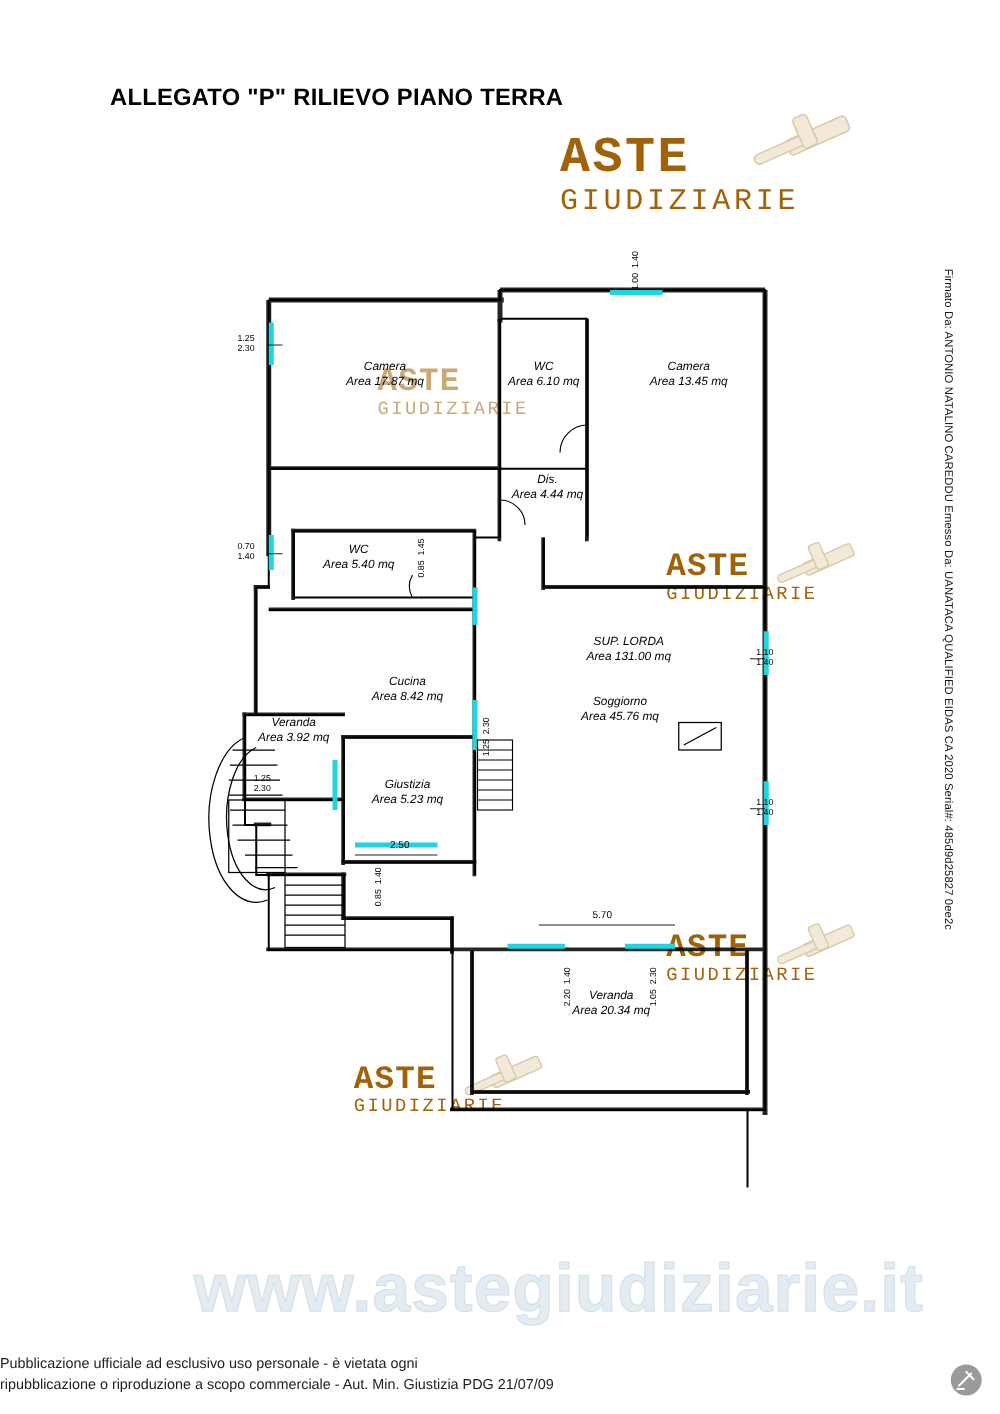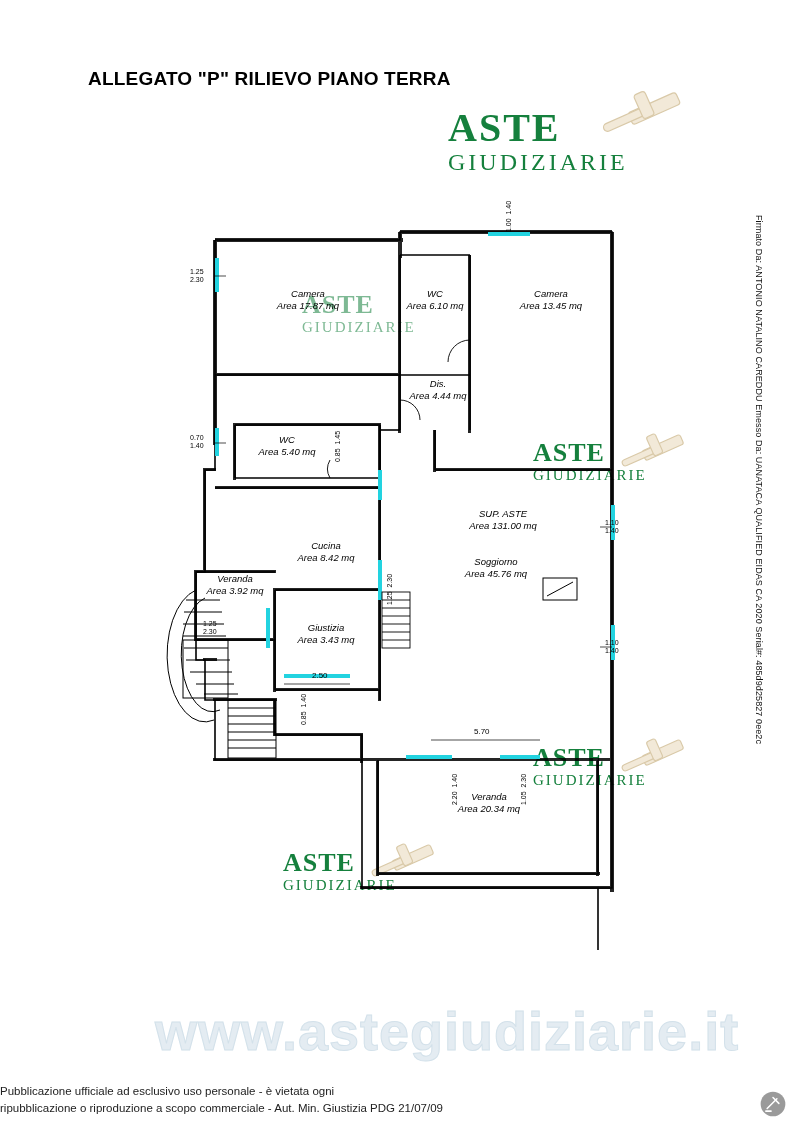--- a/index.html
+++ b/index.html
@@ -16,22 +16,22 @@
   
   .title{
     position:absolute;left:88px;top:68px;
     font-size:19px;font-weight:700;letter-spacing:.2px;
     white-space:nowrap;
   }
 
   
   .wm{
     position:absolute;
-    color:#15803d;
-    font-family:Liberation Serif, serif;
+    color:#a16207;
+    font-family:Liberation Mono, monospace;
     pointer-events:none;
     user-select:none;
   }
   .wm .l1{font-size:40px;font-weight:700;letter-spacing:2px;line-height:1;}
   .wm .l2{font-size:24px;font-weight:400;letter-spacing:3px;line-height:1;margin-top:2px;}
   .wm.mid .l1{font-size:26px;letter-spacing:1px;}
   .wm.mid .l2{font-size:15px;letter-spacing:2px;}
 
   .gavel{position:absolute;pointer-events:none;}
 
@@ -322,42 +322,42 @@
     <div>Dis.</div>
     <div>Area 4.44 mq</div>
   </div>
 
   <div class="lbl" style="left:250px;top:434px;width:74px;">
     <div>WC</div>
     <div>Area 5.40 mq</div>
   </div>
 
   <div class="lbl" style="left:448px;top:508px;width:110px;">
-    <div>SUP. ASTE</div>
+    <div>SUP. LORDA</div>
     <div>Area 131.00 mq</div>
   </div>
 
   <div class="lbl" style="left:288px;top:540px;width:76px;">
     <div>Cucina</div>
     <div>Area 8.42 mq</div>
   </div>
 
   <div class="lbl" style="left:450px;top:556px;width:92px;">
     <div>Soggiorno</div>
     <div>Area 45.76 mq</div>
   </div>
 
   <div class="lbl" style="left:196px;top:573px;width:78px;">
     <div>Veranda</div>
     <div>Area 3.92 mq</div>
   </div>
 
   <div class="lbl" style="left:285px;top:622px;width:82px;">
     <div>Giustizia</div>
-    <div>Area 3.43 mq</div>
+    <div>Area 5.23 mq</div>
   </div>
 
   <div class="lbl" style="left:440px;top:791px;width:98px;">
     <div>Veranda</div>
     <div>Area 20.34 mq</div>
   </div>
 
   <div class="dim vert" style="left:505px;top:232px;">1.00&nbsp;&nbsp;1.40</div>
 
   <div class="dim" style="left:190px;top:268px;">1.25<br>2.30</div>

